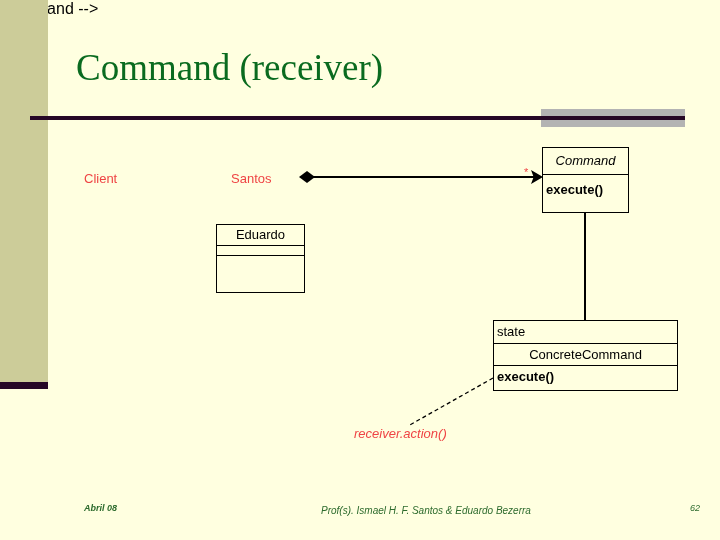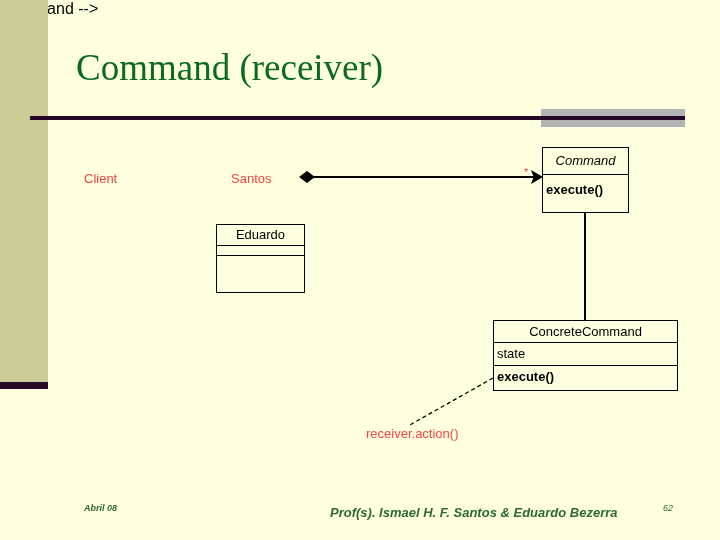--- a/index.html
+++ b/index.html
@@ -76,21 +76,21 @@
   .lbl {
     position: absolute;
     font-family: "Liberation Sans", sans-serif;
     font-size: 13px;
     color: #ef4444;
     white-space: nowrap;
   }
   .lbl-client  { left: 84px;  top: 171px; }
   .lbl-invoker { left: 231px; top: 171px; }
   .lbl-mult    { left: 524px; top: 166px; font-size: 11px; }
-  .lbl-note    { left: 366px; top: 426px; }
+  .lbl-note    { left: 354px; top: 426px; font-style: italic; }
 
   
   .uml-box {
     position: absolute;
     border: 1.5px solid #000;
     background: #ffffe0;
     box-sizing: border-box;
   }
   .uml-row {
     box-sizing: border-box;
@@ -205,32 +205,32 @@
   <div class="gen-line"></div>
 
   
   <div class="uml-box" id="box-receiver">
     <div class="uml-row uml-head">Eduardo</div>
     <div class="uml-row uml-empty"></div>
   </div>
 
   
   <div class="uml-box" id="box-concrete">
+    <div class="uml-row uml-sec">state</div>
     <div class="uml-row uml-head">ConcreteCommand</div>
-    <div class="uml-row uml-sec">state</div>
     <div class="uml-row uml-sec last">execute()</div>
   </div>
 
   
   <svg class="note-link" viewBox="0 0 100 62">
     <line x1="93" y1="8" x2="8" y2="56" stroke="#000" stroke-width="1.3" stroke-dasharray="4 3"></line>
   </svg>
 
   <div class="lbl lbl-note">receiver.action()</div>
 
   
   <div style="position:absolute;left:84px;top:503px;font-family:'Liberation Sans',sans-serif;font-size:9px;font-style:italic;font-weight:bold;color:#2d6b2d;white-space:nowrap;">Abril 08</div>
 
-  <div style="position:absolute;left:330px;top:505px;font-family:'Liberation Sans',sans-serif;font-size:13px;font-style:italic;font-weight:bold;color:#2d6b2d;white-space:nowrap;">Prof(s). Ismael H. F. Santos &amp; Eduardo Bezerra</div>
-
-  <div style="position:absolute;left:663px;top:503px;font-family:'Liberation Sans',sans-serif;font-size:9px;font-style:italic;font-weight:normal;color:#2d6b2d;white-space:nowrap;">62</div>
+  <div style="position:absolute;left:321px;top:505px;font-family:'Liberation Sans',sans-serif;font-size:10px;font-style:italic;font-weight:normal;color:#2d6b2d;white-space:nowrap;">Prof(s). Ismael H. F. Santos &amp; Eduardo Bezerra</div>
+
+  <div style="position:absolute;left:690px;top:503px;font-family:'Liberation Sans',sans-serif;font-size:9px;font-style:italic;font-weight:normal;color:#2d6b2d;white-space:nowrap;">62</div>
 
 </div>
 
 </body></html>

